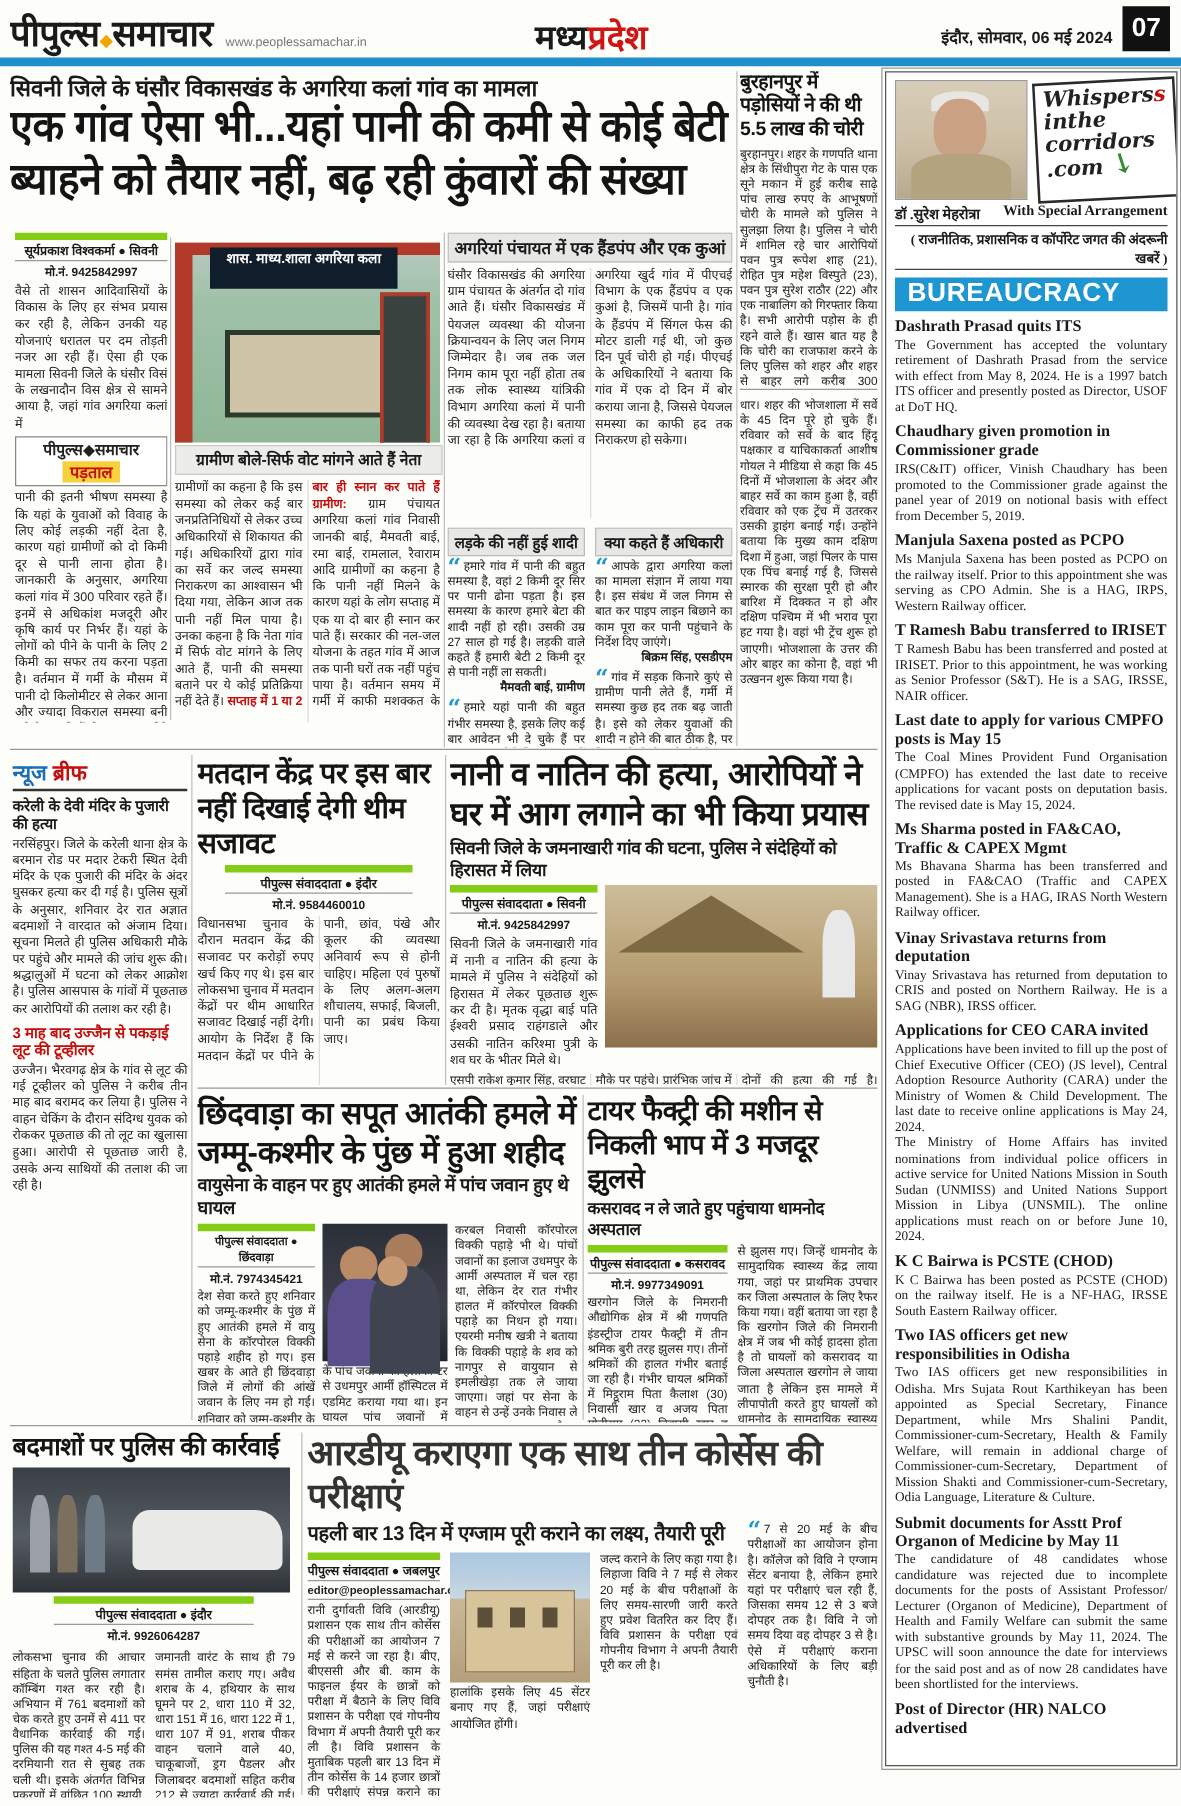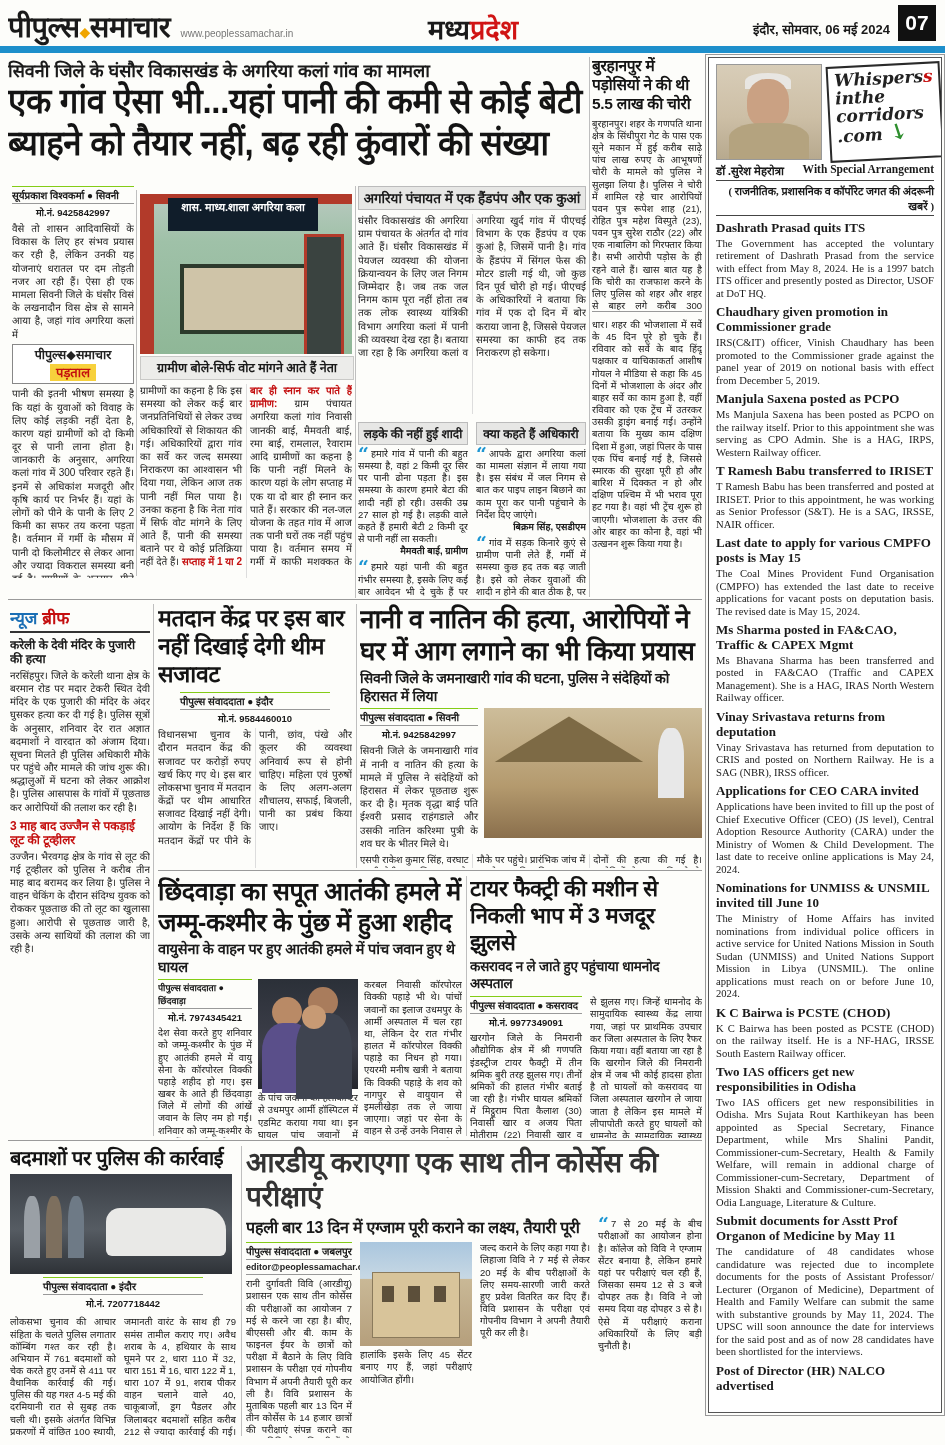--- a/index.html
+++ b/index.html
@@ -3,21 +3,21 @@
 <meta charset="utf-8">
 <style>
   html,body{margin:0;padding:0;background:#e8e8e4;}
   #page{position:relative;width:945px;height:1445px;background:#fdfdfa;margin:0 auto;
         font-family:"Liberation Sans","DejaVu Sans",sans-serif;color:#1a1a1a;}
   .abs{position:absolute;overflow:hidden;}
   .hl{font-weight:bold;letter-spacing:-0.3px;line-height:1.22;color:#141414;transform-origin:left top;}
   .kick{font-weight:bold;text-align:left;}
   .body{font-size:10px;line-height:1.32;text-align:justify;color:#222;}
   .bodysm{font-size:9.5px;line-height:1.28;text-align:justify;color:#222;}
-  .byline{font-weight:bold;font-size:10px;text-align:left;border-top:1px solid #84cc16;border-bottom:1px solid #999;padding:1px 0;}
+  .byline{font-weight:bold;font-size:10px;text-align:center;border-top:6px solid #84cc16;border-bottom:1px solid #999;padding:1px 0;}
   .phone{font-weight:bold;font-size:9.5px;text-align:center;padding:2px 0 3px 0;}
   .red{color:#c40f0f;font-weight:bold;}
   .graybar{background:#e7e7e5;border:1px solid #bbb;font-weight:bold;text-align:center;}
   .cols2{column-count:2;column-gap:8px;column-rule:1px solid #ddd;}
   .cols3{column-count:3;column-gap:8px;column-rule:1px solid #ddd;}
   .vline{background:#bfbfbf;width:1px;}
   .hline{background:#9a9a9a;height:1px;}
   .photo{position:relative;background:#9aa7a0;}
   .qmark{color:#1e96d2;font-weight:bold;font-size:19px;line-height:0.5;vertical-align:-4px;margin-right:2px;font-family:"DejaVu Serif",serif;}
   .qitem{font-size:9.5px;line-height:1.28;text-align:justify;margin-bottom:4px;}
@@ -239,21 +239,21 @@
   <div class="abs" style="left:10px;top:1146px;width:226px;height:292px;">
     <div class="hl" style="font-size:20px;">बदमाशों पर पुलिस की कार्रवाई</div>
     <div class="photo night" style="width:222px;height:100px;margin-top:4px;">
       <div class="car"></div>
         <div class="p1"></div>
         <div class="p2"></div>
         <div class="p3"></div>
     </div>
     <div style="width:160px;margin:3px auto;">
       <div class="byline">पीपुल्स संवाददाता ● इंदौर</div>
-      <div class="phone">मो.नं. 7207718442</div>
+      <div class="phone">मो.नं. 9926064287</div>
     </div>
     <div style="display:flex;gap:8px;">
       <div class="bodysm" style="width:106px;flex:none;">लोकसभा चुनाव की आचार संहिता के चलते पुलिस लगातार कॉम्बिंग गश्त कर रही है। अभियान में 761 बदमाशों को चेक करते हुए उनमें से 411 पर वैधानिक कार्रवाई की गई। पुलिस की यह गश्त 4-5 मई की दरमियानी रात से सुबह तक चली थी। इसके अंतर्गत विभिन्न प्रकरणों में वांछित 100 स्थायी, 125 गिरफ्तारी और 138-</div>
       <div class="bodysm" style="flex:1;">जमानती वारंट के साथ ही 79 समंस तामील कराए गए। अवैध शराब के 4, हथियार के साथ घूमने पर 2, धारा 110 में 32, धारा 151 में 16, धारा 122 में 1, धारा 107 में 91, शराब पीकर वाहन चलाने वाले 40, चाकूबाजों, ड्रग पैडलर और जिलाबदर बदमाशों सहित करीब 212 से ज्यादा कार्रवाई की गई। पकड़े गए बदमाशों को अपराध ना करने की हिदायत देते हुए उनसे डोजियर भी भरवाए गए हैं।</div>
     </div>
   </div>
 
   <div class="abs" style="left:246px;top:1146px;width:456px;height:292px;">
     <div class="hl" style="font-size:28px;color:#333;">आरडीयू कराएगा एक साथ तीन कोर्सेस की परीक्षाएं</div>
     <div style="display:flex;gap:8px;margin-top:4px;">
@@ -305,20 +305,21 @@
         <div class="wh-line">inthe corridors</div>
         <div class="wh-line"><span>.com</span> <span class="wh-arrow">↓</span></div>
       </div>
     </div>
     <div class="names">
       <span>डॉ .सुरेश मेहरोत्रा</span>
       <span>With Special Arrangement</span>
     </div>
     <div class="tagline">( राजनीतिक, प्रशासनिक व कॉर्पोरेट जगत की अंदरूनी खबरें )</div>
 
+    <div class="sbar">BUREAUCRACY</div>
     <div>
 
         <div>
           <div class="sb-h">Dashrath Prasad quits ITS</div>
           <div class="sb-b">The Government has accepted the voluntary retirement of Dashrath Prasad from the service with effect from May 8, 2024. He is a 1997 batch ITS officer and presently posted as Director, USOF at DoT HQ.</div>
         </div>
 
         <div>
           <div class="sb-h">Chaudhary given promotion in Commissioner grade</div>
           <div class="sb-b">IRS(C&amp;IT) officer, Vinish Chaudhary has been promoted to the Commissioner grade against the panel year of 2019 on notional basis with effect from December 5, 2019.</div>
@@ -348,21 +349,20 @@
           <div class="sb-h">Vinay Srivastava returns from deputation</div>
           <div class="sb-b">Vinay Srivastava has returned from deputation to CRIS and posted on Northern Railway. He is a SAG (NBR), IRSS officer.</div>
         </div>
 
         <div>
           <div class="sb-h">Applications for CEO CARA invited</div>
           <div class="sb-b">Applications have been invited to fill up the post of Chief Executive Officer (CEO) (JS level), Central Adoption Resource Authority (CARA) under the Ministry of Women &amp; Child Development. The last date to receive online applications is May 24, 2024.</div>
         </div>
 
         <div>
-          <div class="sb-h">Nominations for UNMISS &amp; UNSMIL invited till June 10</div>
           <div class="sb-b">The Ministry of Home Affairs has invited nominations from individual police officers in active service for United Nations Mission in South Sudan (UNMISS) and United Nations Support Mission in Libya (UNSMIL). The online applications must reach on or before June 10, 2024.</div>
         </div>
 
         <div>
           <div class="sb-h">K C Bairwa is PCSTE (CHOD)</div>
           <div class="sb-b">K C Bairwa has been posted as PCSTE (CHOD) on the railway itself. He is a NF-HAG, IRSSE South Eastern Railway officer.</div>
         </div>
 
         <div>
           <div class="sb-h">Two IAS officers get new responsibilities in Odisha</div>

